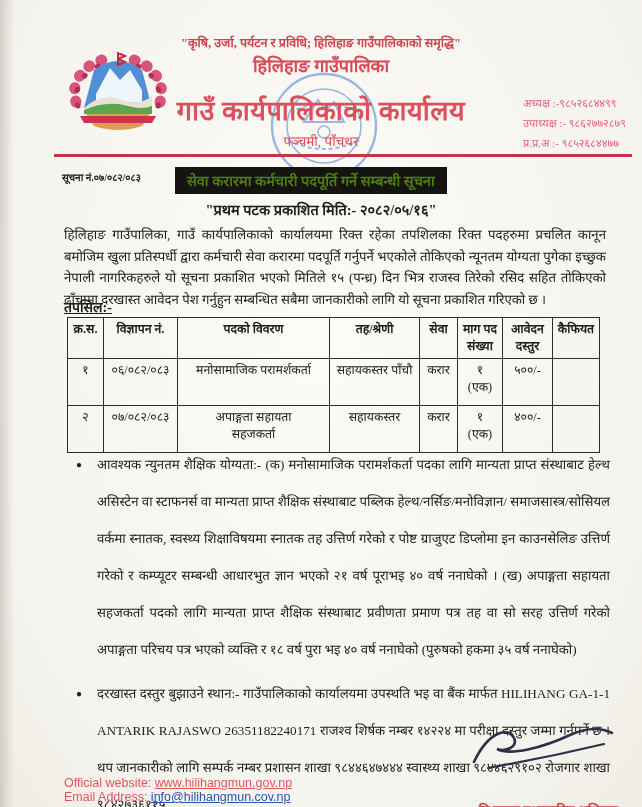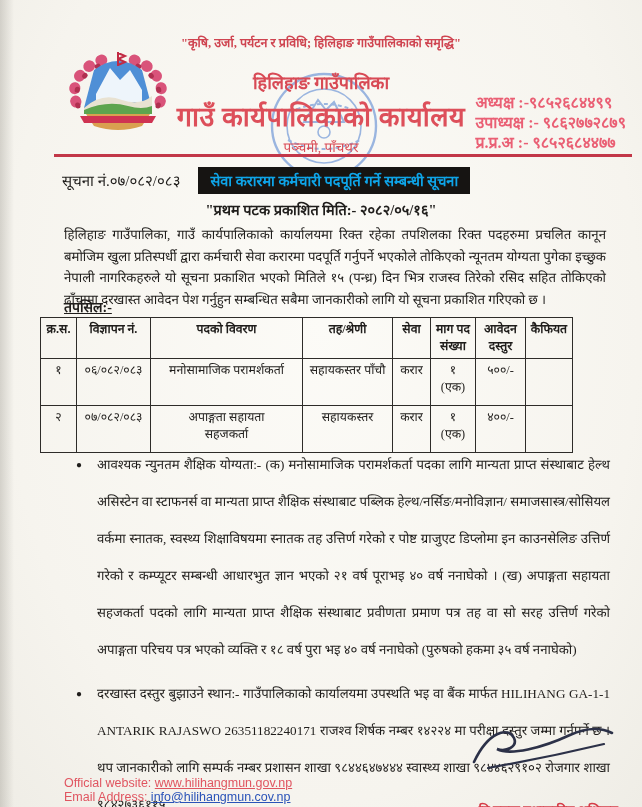--- a/index.html
+++ b/index.html
@@ -11,40 +11,40 @@
   }
   .page::before{
     content:""; position:absolute; left:0; top:0; bottom:0; width:14px;
     background:linear-gradient(90deg, rgba(60,55,45,.18), rgba(60,55,45,0));
     pointer-events:none;
   }
   
   .logo { position:absolute; left:62px; top:50px; }
   .head-center { position:absolute; left:110px; right:110px; top:34px; text-align:center; }
   .slogan   { color:#cf4450; font-weight:bold; font-size:12.5px; }
-  .muni     { color:#d84a55; font-weight:bold; font-size:18px; margin-top:19px; }
-  .office   { color:#dd4f5a; font-weight:bold; font-size:27px; margin-top:3px; letter-spacing:.5px; }
+  .muni     { color:#d84a55; font-weight:bold; font-size:18px; margin-top:2px; }
+  .office   { color:#dd4f5a; font-weight:bold; font-size:27px; margin-top:14px; letter-spacing:.5px; }
   .addr     { color:#d84a55; font-weight:normal; font-size:13.5px; margin-top:4px; line-height:19px; }
-  .contacts { position:absolute; right:16px; top:93px; color:#ea5f74; font-size:16px; font-weight:bold; line-height:20px; }
+  .contacts { position:absolute; right:16px; top:93px; color:#ea5f74; font-size:11px; font-weight:normal; line-height:20px; }
   .stamp    { position:absolute; left:268px; top:70px; opacity:.55; pointer-events:none; }
   .rule     { position:absolute; left:54px; width:578px; top:154px; border-top:3px solid #c23748; }
   
   .notice-row { position:absolute; top:167px; left:62px; right:38px; display:flex; align-items:flex-start; }
-  .notice-no  { font-weight:normal; font-size:15px; white-space:nowrap; padding-top:3px; }
-  .title-bar  { margin-left:18px; background:#161412; color:#0ea5e9; font-weight:bold;
+  .notice-no  { font-weight:bold; font-size:10px; white-space:nowrap; padding-top:3px; }
+  .title-bar  { margin-left:34px; background:#161412; color:#4d7c0f; font-weight:bold;
                 font-size:14.5px; padding:3px 12px 4px; }
   .published  { position:absolute; top:199px; left:0; width:642px; text-align:center;
                 font-weight:bold; font-size:14.5px; }
   
   .para    { position:absolute; top:224px; left:64px; width:542px; font-size:13.2px;
              line-height:21.5px; text-align:justify; }
   .tapasil { position:absolute; top:297px; left:64px; font-weight:bold; font-size:14px;
              text-decoration:underline; }
   
-  table.vac { position:absolute; top:317px; left:40px; border-collapse:collapse; table-layout:fixed;border-radius:7px; }
+  table.vac { position:absolute; top:317px; left:67px; border-collapse:collapse; table-layout:fixed;border-radius:7px; }
   table.vac th, table.vac td {
     border:1.5px solid #2e2c29; font-size:12.3px; text-align:center; vertical-align:top;
     padding:3px 2px; white-space:pre-line; line-height:17px; font-weight:normal;
   }
   table.vac th { font-weight:bold; height:34px; }
   table.vac td { height:40px; }
   
   .bullets { position:absolute; top:446px; left:64px; width:546px; }
   .bullets .li { position:relative; padding-left:33px; font-size:13.2px; line-height:37px;
                  text-align:justify; margin-bottom:7px; }

